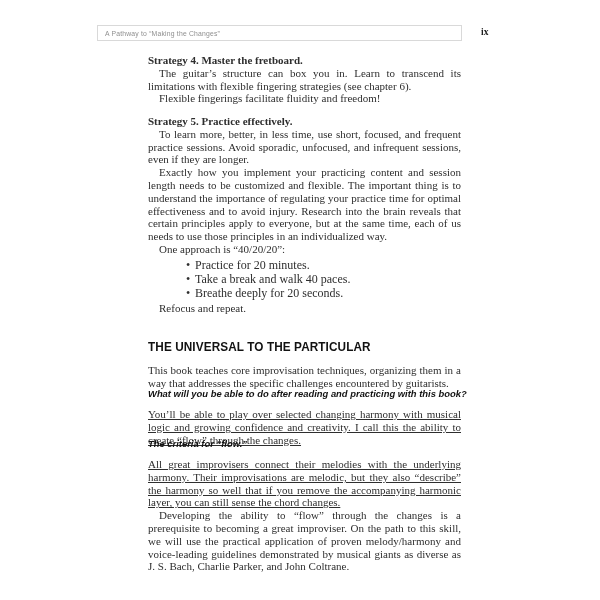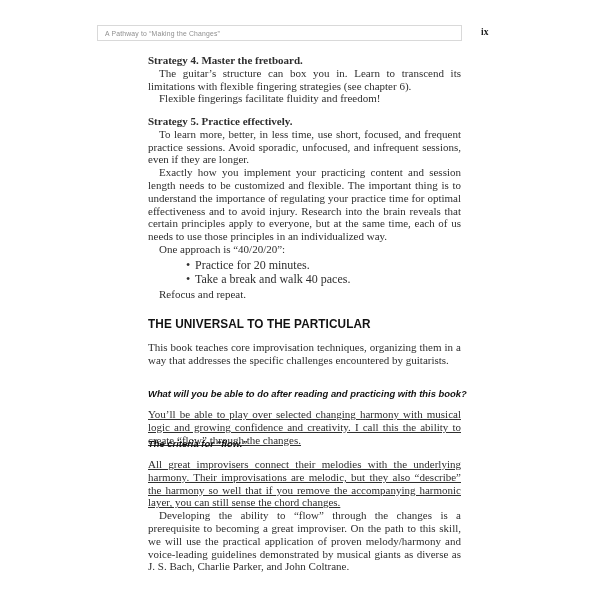--- a/index.html
+++ b/index.html
@@ -114,21 +114,21 @@
     color: #121212;
     transform: scaleX(0.96);
     transform-origin: left center;
     white-space: nowrap;
   }
   .after-heading { margin-top: 9px !important; }
   .after-subheading { margin-top: 8px !important; text-decoration: underline; }
 
   #section-strategy4 { top: 54px; }
   #section-strategy5 { top: 115px; }
-  #section-universal { top: 316px; }
+  #section-universal { top: 339px; }
   #section-outcome   { top: 387px; }
   #section-criteria  { top: 437px; }
 </style>
 </head>
 <body>
 
 <div class="page">
 
   <div class="running-header-box">
     <span class="running-title">A Pathway to “Making the Changes”</span>
@@ -142,20 +142,21 @@
   </div>
 
   <div class="section body-copy" id="section-strategy5">
     <p class="strategy-heading">Strategy 5. Practice effectively.</p>
     <p class="block-indent indent">To learn more, better, in less time, use short, focused, and frequent practice sessions. Avoid sporadic, unfocused, and infrequent sessions, even if they are longer.</p>
     <p class="block-indent indent">Exactly how you implement your practicing content and session length needs to be customized and flexible. The important thing is to understand the importance of regulating your practice time for optimal effectiveness and to avoid injury. Research into the brain reveals that certain principles apply to everyone, but at the same time, each of us needs to use those principles in an individualized way.</p>
     <p class="block-indent indent">One approach is “40/20/20”:</p>
     <ul class="bullets">
       <li>Practice for 20 minutes.</li>
       <li>Take a break and walk 40 paces.</li>
+      <li>Breathe deeply for 20 seconds.</li>
     </ul>
     <p class="block-indent indent closing-line">Refocus and repeat.</p>
   </div>
 
   <div class="section body-copy" id="section-universal">
     <h1 class="section-heading">THE UNIVERSAL TO THE PARTICULAR</h1>
     <p class="block-indent after-heading">This book teaches core improvisation techniques, organizing them in a way that addresses the specific challenges encountered by guitarists.</p>
   </div>
 
   <div class="section body-copy" id="section-outcome">

